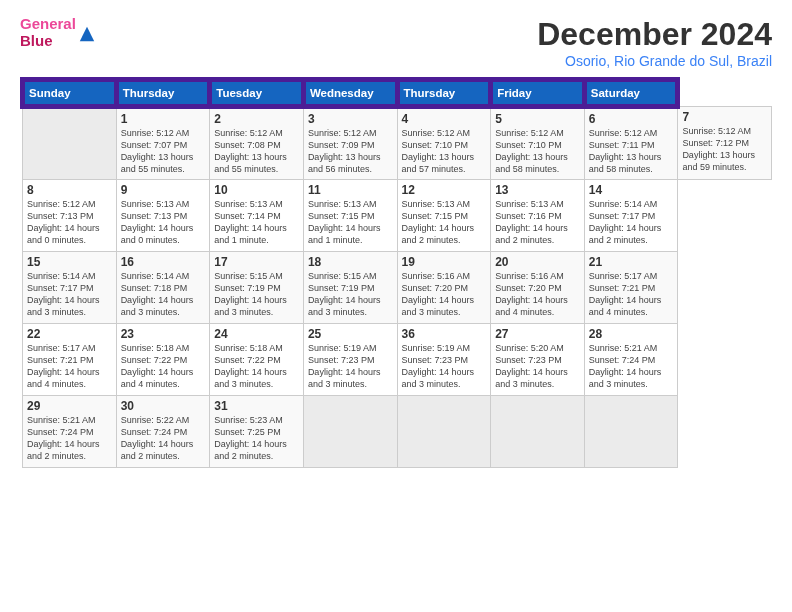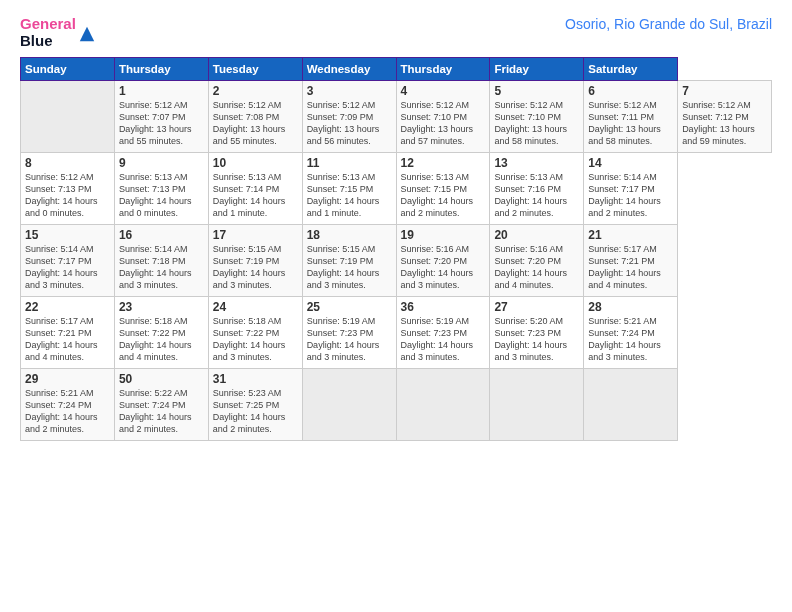--- a/index.html
+++ b/index.html
@@ -32,21 +32,21 @@
       line-height: 1.1;
     }
     .logo-general {
       font-size: 15px;
       font-weight: bold;
       color: #ec4899;
     }
     .logo-blue {
       font-size: 15px;
       font-weight: bold;
-      color: #0f172a;
+      color: #be185d;
     }
     .logo-icon {
       width: 18px;
       height: 18px;
       margin-left: 2px;
       margin-top: 2px;
     }
     .title-area {
       text-align: right;
     }
@@ -64,21 +64,21 @@
       border-collapse: collapse;
       table-layout: fixed;
     }
     thead tr th {
       background: #1565c0;
       color: #fff;
       font-size: 11.5px;
       font-weight: bold;
       padding: 5px 4px;
       text-align: left;
-      border: 1px solid #4c1d95;
+      border: 5px solid #4c1d95;
     }
     tbody tr td {
       border: 1px solid #ccc;
       vertical-align: top;
       padding: 3px 4px;
       font-size: 9.5px;
       color: #333;
       height: 72px;
       background: #fff;
     }
@@ -109,20 +109,21 @@
     <div class="logo">
       <div class="logo-text">
         <span class="logo-general">General</span>
         <span class="logo-blue">Blue</span>
       </div>
       <svg class="logo-icon" viewBox="0 0 20 20">
         <polygon points="2,18 10,2 18,18" fill="#1565c0"></polygon>
       </svg>
     </div>
     <div class="title-area">
+      <div class="month-title">December 2024</div>
       <div class="location">Osorio, Rio Grande do Sul, Brazil</div>
     </div>
   </div>
 
   <table>
     <thead>
       <tr>
         <th>Sunday</th>
         <th>Thursday</th>
         <th>Tuesday</th>
@@ -340,21 +341,21 @@
         </tr>
         <tr>
           <td>
             <span class="day-num">29</span>
             <div class="day-info" style="white-space: pre-line;">Sunrise: 5:21 AM
 Sunset: 7:24 PM
 Daylight: 14 hours
 and 2 minutes.</div>
           </td>
           <td>
-            <span class="day-num">50</span>
+            <span class="day-num">30</span>
             <div class="day-info" style="white-space: pre-line;">Sunrise: 5:22 AM
 Sunset: 7:24 PM
 Daylight: 14 hours
 and 2 minutes.</div>
           </td>
           <td>
             <span class="day-num">31</span>
             <div class="day-info" style="white-space: pre-line;">Sunrise: 5:23 AM
 Sunset: 7:25 PM
 Daylight: 14 hours

